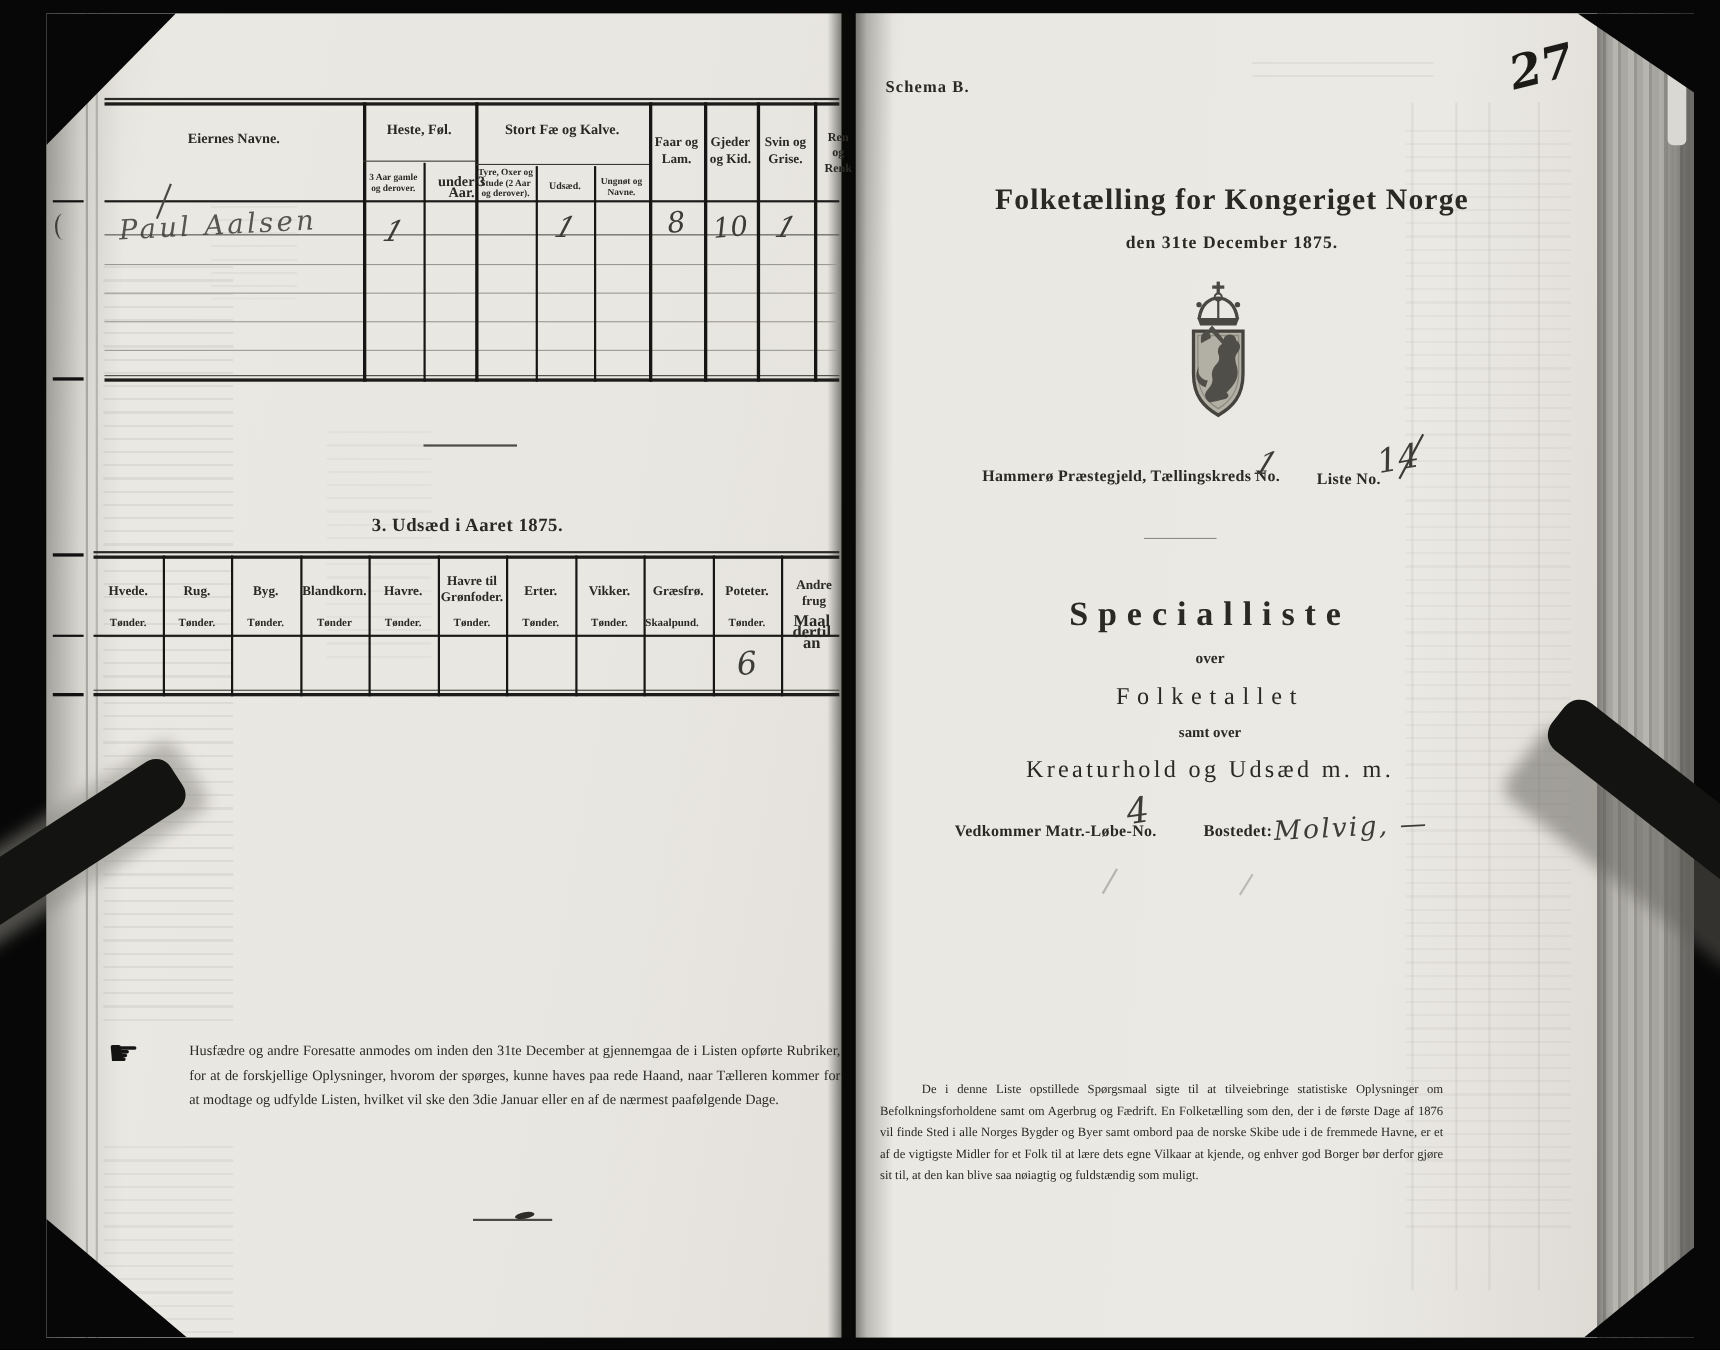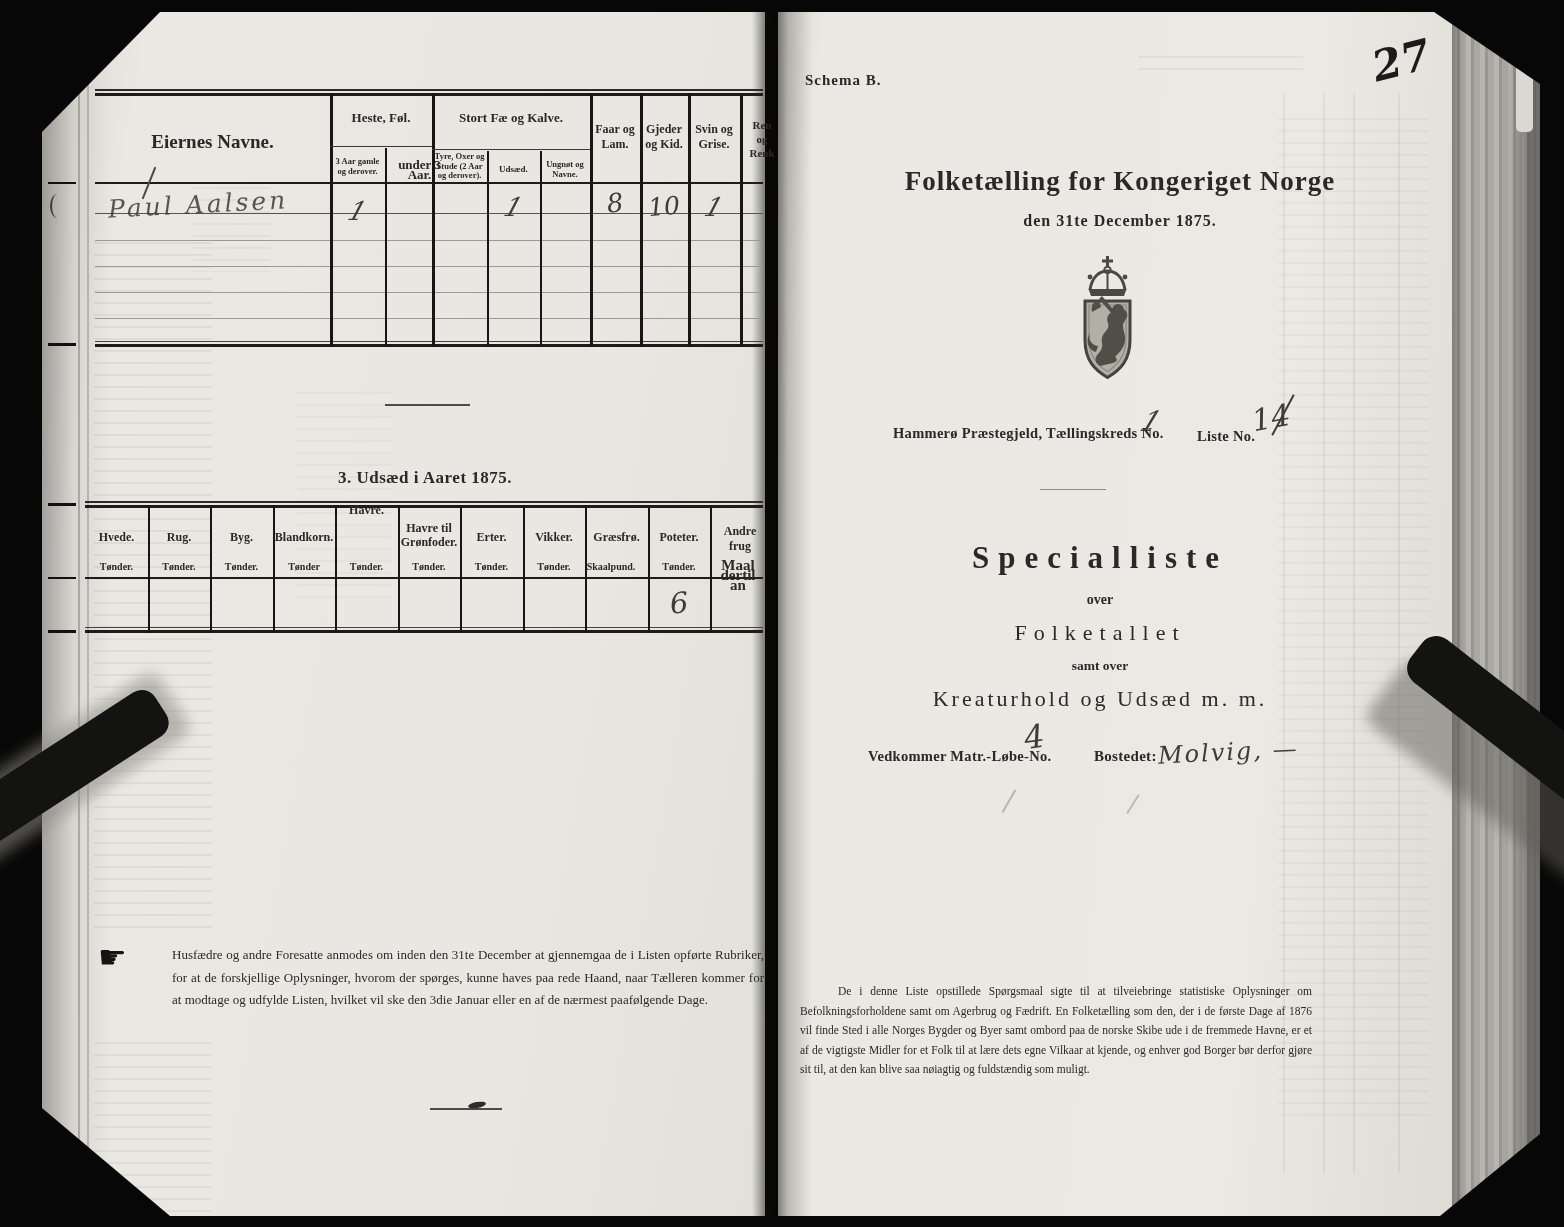--- a/index.html
+++ b/index.html
@@ -81,21 +81,21 @@
   <div class="abs vline" style="left:487px;top:151px;width:1.5px;height:196px;"></div>
   <div class="abs vline" style="left:540px;top:151px;width:1.5px;height:196px;"></div>
   <div class="abs vline" style="left:590px;top:93px;width:2.5px;height:254px;"></div>
   <div class="abs vline" style="left:640px;top:93px;width:2.5px;height:254px;"></div>
   <div class="abs vline" style="left:688px;top:93px;width:2.5px;height:254px;"></div>
   <div class="abs vline" style="left:740px;top:93px;width:2.5px;height:254px;"></div>
 
   <div class="abs" style="left:330px;top:146px;width:102px;height:1px;background:#3a3a36;"></div>
   <div class="abs" style="left:432px;top:149px;width:158px;height:1px;background:#3a3a36;"></div>
 
-  <div class="abs print bold center" style="left:95px;top:131px;width:235px;font-size:19px;">Eiernes Navne.</div>
+  <div class="abs print bold center" style="left:95px;top:118px;width:235px;font-size:13px;">Eiernes Navne.</div>
   <div class="abs print bold center" style="left:330px;top:110px;width:102px;font-size:13px;">Heste, Føl.</div>
   <div class="abs print bold center" style="left:432px;top:110px;width:158px;font-size:13px;">Stort Fæ og Kalve.</div>
   <div class="abs print bold center" style="left:332px;top:156px;width:51px;font-size:8.5px;line-height:10px;">3 Aar gamle og derover.</div>
   <div class="abs print bold center" style="left:386px;top:160px;width:67px;font-size:13px;line-height:10px;">under 3 Aar.</div>
   <div class="abs print bold center" style="left:434px;top:152px;width:51px;font-size:8.5px;line-height:9.5px;">Tyre, Oxer og Stude (2 Aar og derover).</div>
   <div class="abs print bold center" style="left:487px;top:164px;width:53px;font-size:9px;">Udsæd.</div>
   <div class="abs print bold center" style="left:541px;top:159px;width:48px;font-size:8.5px;line-height:10px;">Ungnøt og Navne.</div>
   <div class="abs print bold center" style="left:591px;top:122px;width:48px;font-size:12px;line-height:15px;">Faar og Lam.</div>
   <div class="abs print bold center" style="left:641px;top:122px;width:46px;font-size:12px;line-height:15px;">Gjeder og Kid.</div>
   <div class="abs print bold center" style="left:689px;top:122px;width:50px;font-size:12px;line-height:15px;">Svin og Grise.</div>
@@ -136,21 +136,21 @@
   <div class="abs vline" style="left:710px;top:505px;width:1.5px;height:128px;"></div>
 
   <div class="abs print bold center" style="left:85px;top:530px;width:63px;font-size:12px;"><span>Hvede.</span></div>
   <div class="abs print bold center" style="left:85px;top:561px;width:63px;font-size:10px;"><span>Tønder.</span></div>
   <div class="abs print bold center" style="left:148px;top:530px;width:62px;font-size:12px;"><span>Rug.</span></div>
   <div class="abs print bold center" style="left:148px;top:561px;width:62px;font-size:10px;"><span>Tønder.</span></div>
   <div class="abs print bold center" style="left:210px;top:530px;width:63px;font-size:12px;"><span>Byg.</span></div>
   <div class="abs print bold center" style="left:210px;top:561px;width:63px;font-size:10px;"><span>Tønder.</span></div>
   <div class="abs print bold center" style="left:273px;top:530px;width:62px;font-size:12px;"><span>Blandkorn.</span></div>
   <div class="abs print bold center" style="left:273px;top:561px;width:62px;font-size:10px;"><span>Tønder</span></div>
-  <div class="abs print bold center" style="left:335px;top:503px;width:63px;font-size:12px;"><span>Havre.</span></div>
+  <div class="abs print bold center" style="left:335px;top:530px;width:63px;font-size:12px;"><span>Havre.</span></div>
   <div class="abs print bold center" style="left:335px;top:561px;width:63px;font-size:10px;"><span>Tønder.</span></div>
   <div class="abs print bold center" style="left:398px;top:521px;width:62px;font-size:12px;line-height:14px;"><span>Havre til Grønfoder.</span></div>
   <div class="abs print bold center" style="left:398px;top:561px;width:62px;font-size:10px;"><span>Tønder.</span></div>
   <div class="abs print bold center" style="left:460px;top:530px;width:63px;font-size:12px;"><span>Erter.</span></div>
   <div class="abs print bold center" style="left:460px;top:561px;width:63px;font-size:10px;"><span>Tønder.</span></div>
   <div class="abs print bold center" style="left:523px;top:530px;width:62px;font-size:12px;"><span>Vikker.</span></div>
   <div class="abs print bold center" style="left:523px;top:561px;width:62px;font-size:10px;"><span>Tønder.</span></div>
   <div class="abs print bold center" style="left:585px;top:530px;width:63px;font-size:12px;"><span>Græsfrø.</span></div>
   <div class="abs print bold center" style="left:585px;top:561px;width:52px;font-size:10px;"><span>Skaalpund.</span></div>
   <div class="abs print bold center" style="left:648px;top:530px;width:62px;font-size:12px;"><span>Poteter.</span></div>

